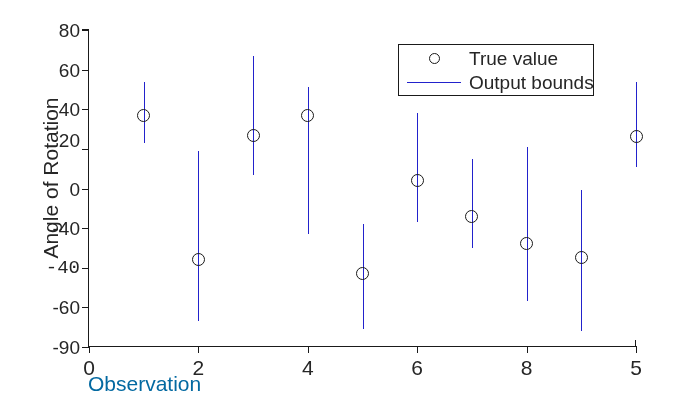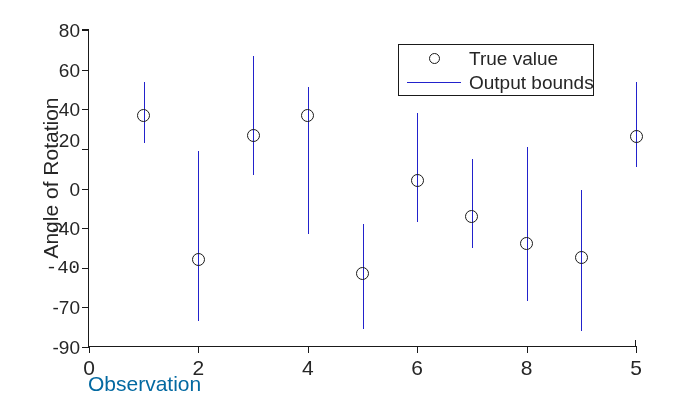--- a/index.html
+++ b/index.html
@@ -179,21 +179,21 @@
   <div id="ylabel">Angle of Rotation</div>
 
   <div id="plot-area">
     <div class="corner-tick-top"></div>
     <div class="corner-tick-right"></div>
 
     <div id="y-ticks">
         <div class="ytick" style="top: 317px;"></div>
         <div class="ytick-label" style="top: 317px;">-90</div>
         <div class="ytick" style="top: 277.375px;"></div>
-        <div class="ytick-label" style="top: 277.375px;">-70</div>
+        <div class="ytick-label" style="top: 277.375px;">-60</div>
         <div class="ytick" style="top: 237.75px;"></div>
         <div class="ytick-label" style="top: 237.75px; font-family: Liberation Mono, monospace;">-40</div>
         <div class="ytick" style="top: 198.125px;"></div>
         <div class="ytick-label" style="top: 198.125px;">-40</div>
         <div class="ytick" style="top: 158.5px;"></div>
         <div class="ytick-label" style="top: 158.5px;">0</div>
         <div class="ytick" style="top: 118.875px;"></div>
         <div class="ytick-label" style="top: 110px;">20</div>
         <div class="ytick" style="top: 79.25px;"></div>
         <div class="ytick-label" style="top: 79.25px;">40</div>

